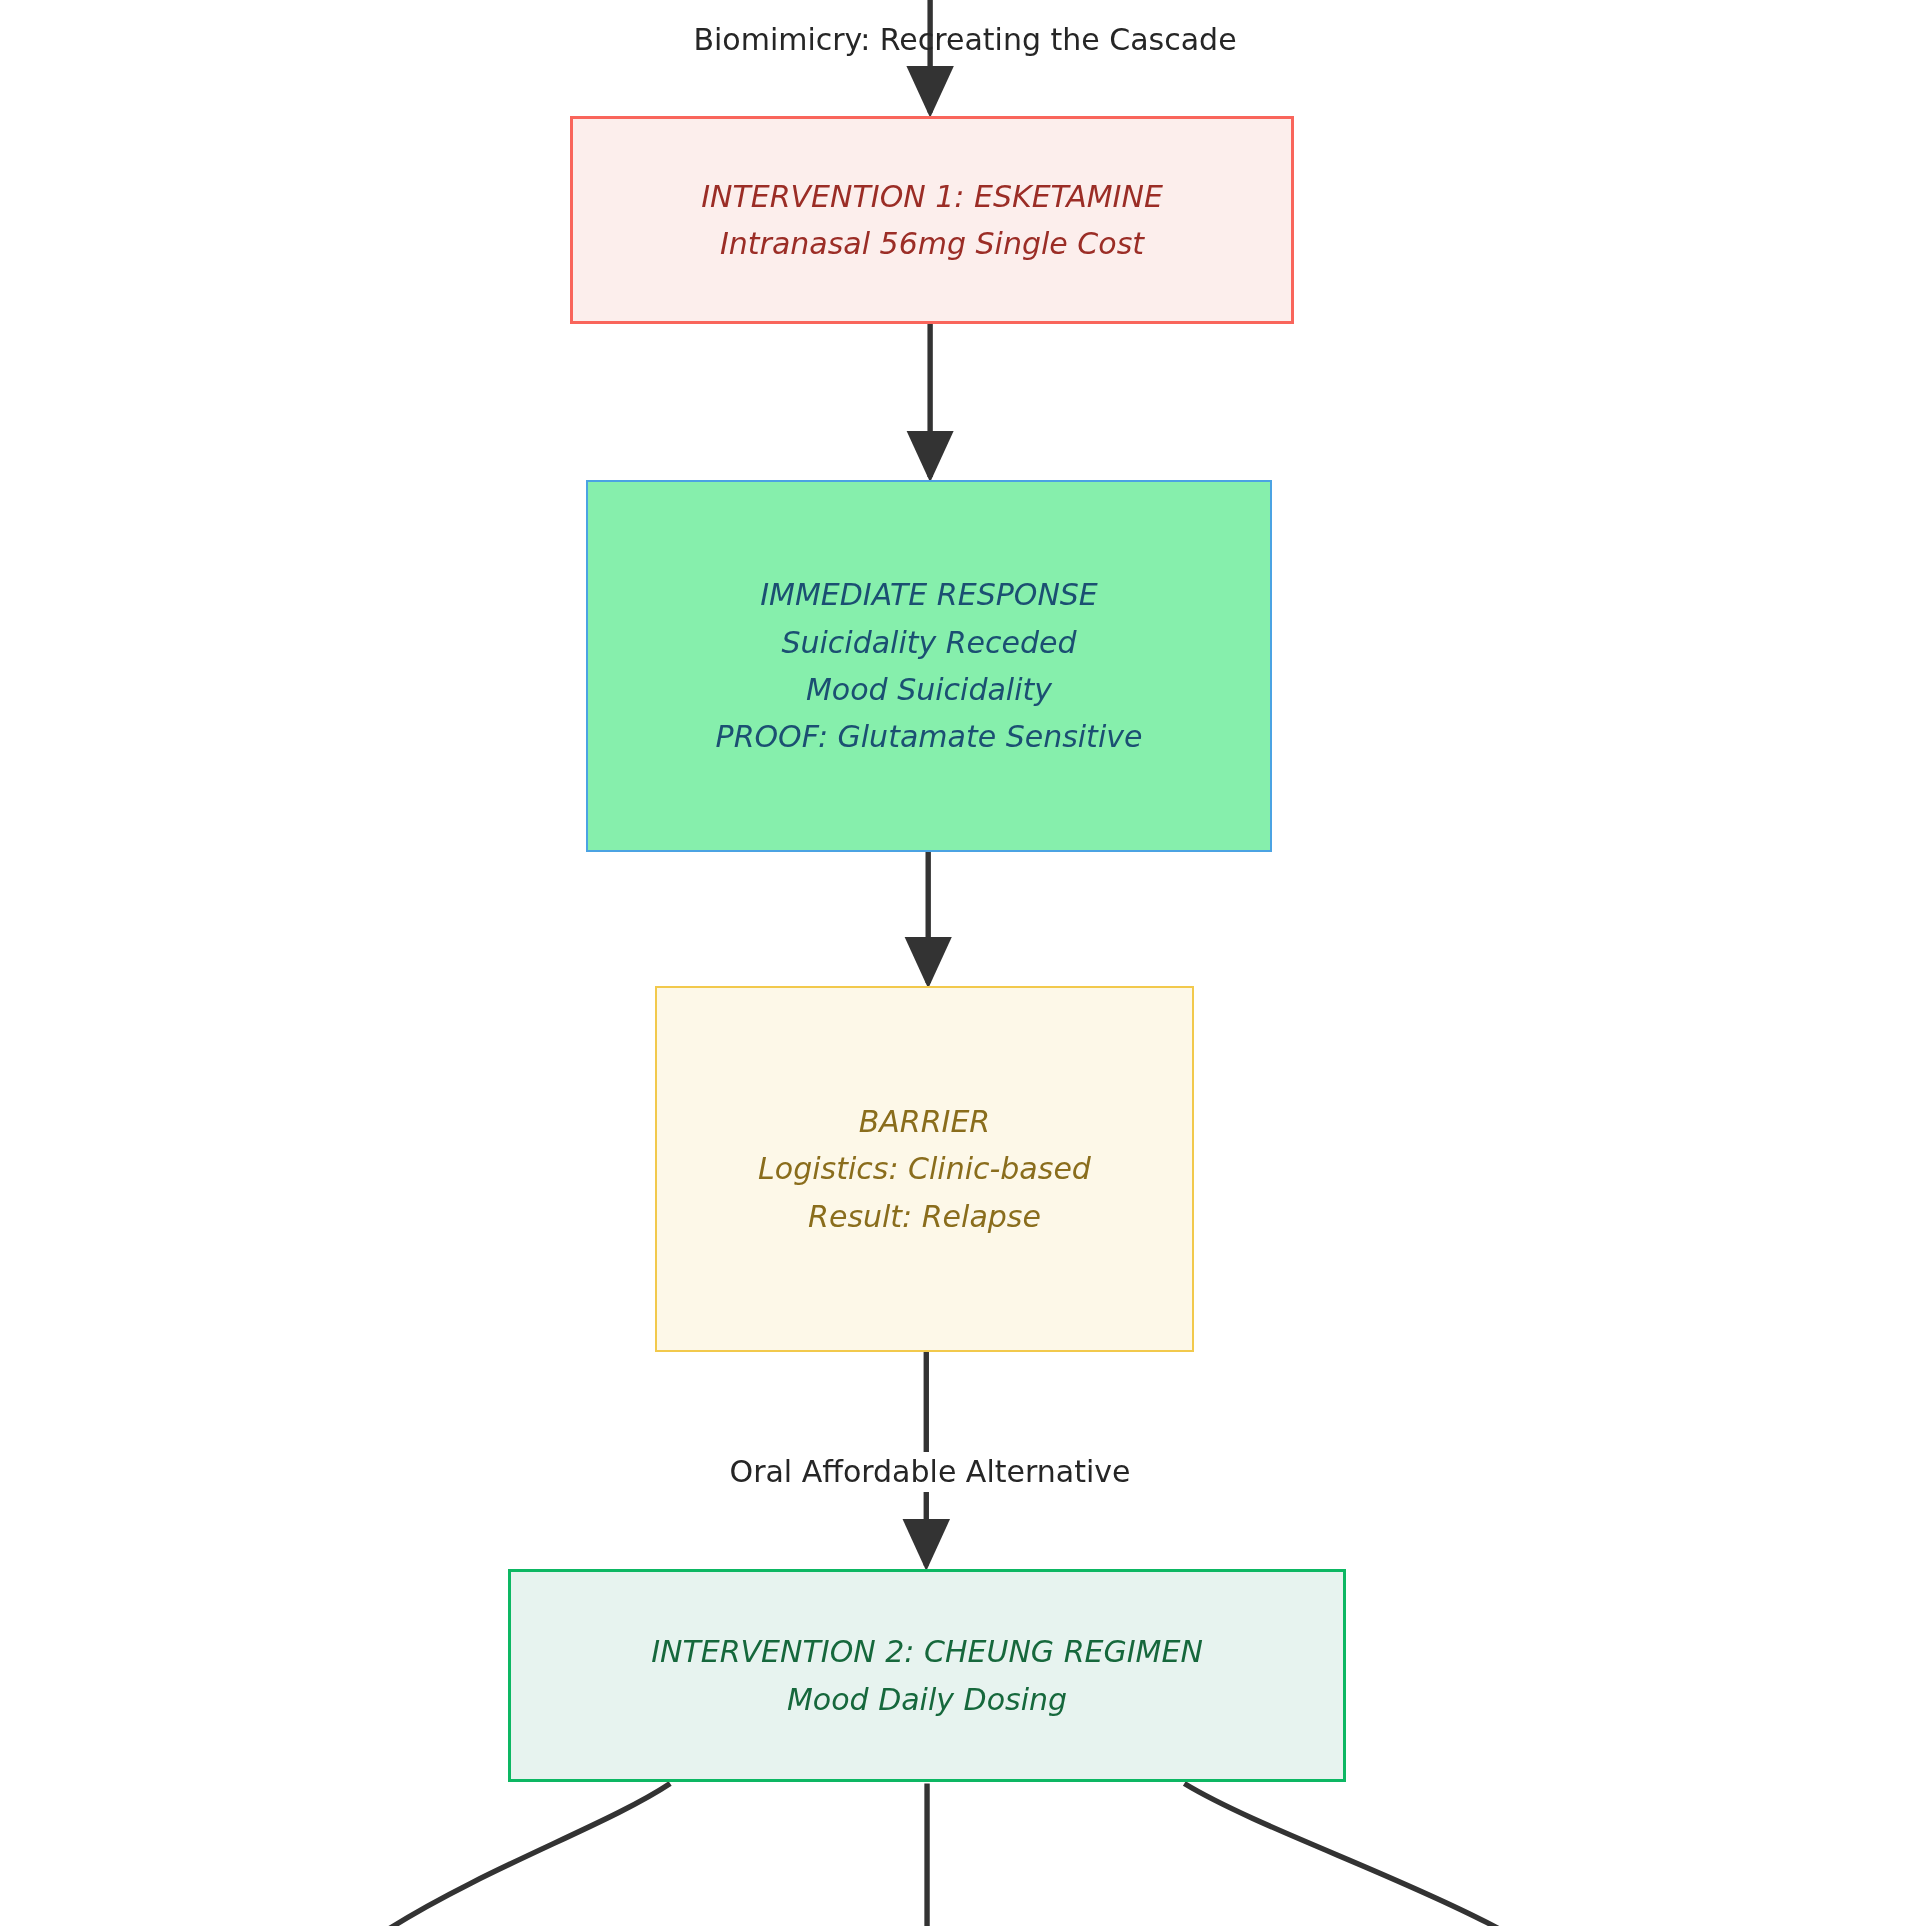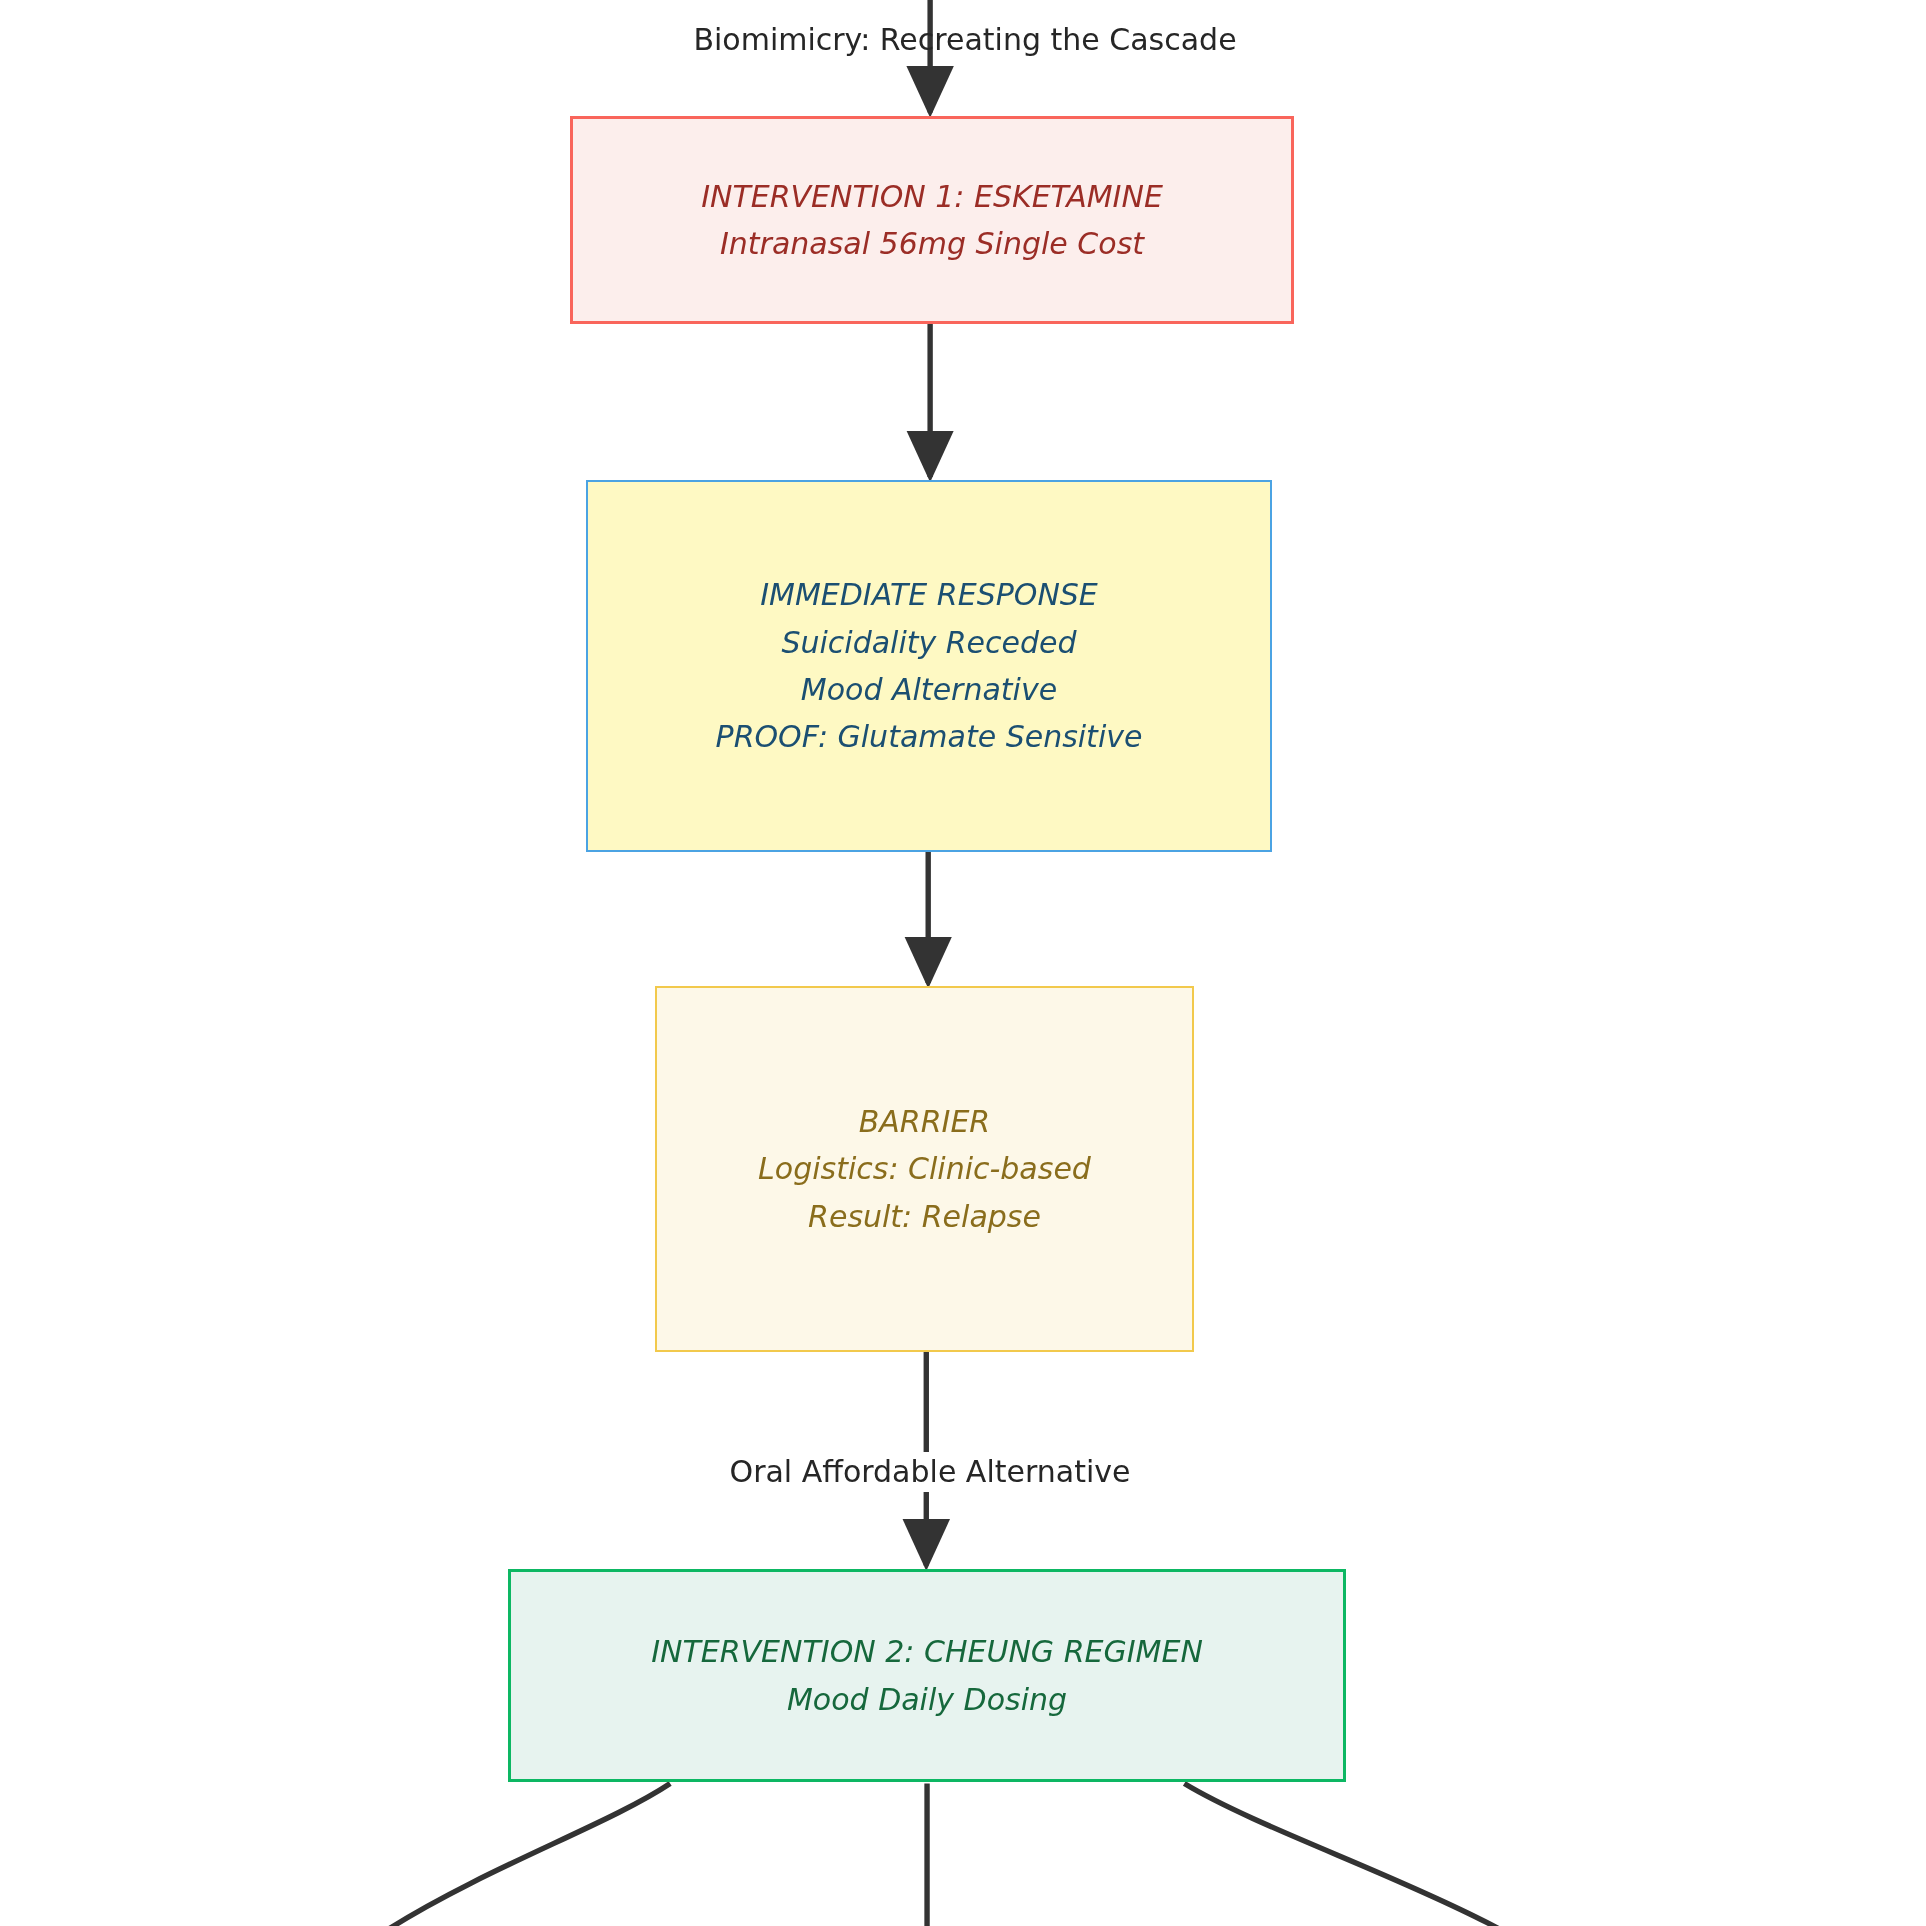--- a/index.html
+++ b/index.html
@@ -26,21 +26,21 @@
   }
   .node .ln{display:block;white-space:nowrap;}
 
   
   .n-red{
     background:#fceeec;
     border:3.5px solid #f9655b;
     color:#9b2d26;
   }
   .n-blue{
-    background:#fef9c3;
+    background:#86efac;
     border:2.3px solid #4ba3e3;
     color:#1b4f72;
   }
   .n-yellow{
     background:#fdf8e8;
     border:2.7px solid #f2c94c;
     color:#8a6d1c;
   }
   .n-green{
     background:#e7f3ef;
@@ -113,21 +113,21 @@
   <div id="edge-label-affordable">Oral Affordable Alternative</div>
 
   <div class="node n-red" id="node-intervention1">
     <span class="ln">INTERVENTION 1: ESKETAMINE</span>
     <span class="ln">Intranasal 56mg Single Cost</span>
   </div>
 
   <div class="node n-blue" id="node-immediate">
     <span class="ln">IMMEDIATE RESPONSE</span>
     <span class="ln">Suicidality Receded</span>
-    <span class="ln">Mood Alternative</span>
+    <span class="ln">Mood Suicidality</span>
     <span class="ln">PROOF: Glutamate Sensitive</span>
   </div>
 
   <div class="node n-yellow" id="node-barrier">
     <span class="ln">BARRIER</span>
     <span class="ln">Logistics: Clinic-based</span>
     <span class="ln">Result: Relapse</span>
   </div>
 
   <div class="node n-green" id="node-intervention2">

